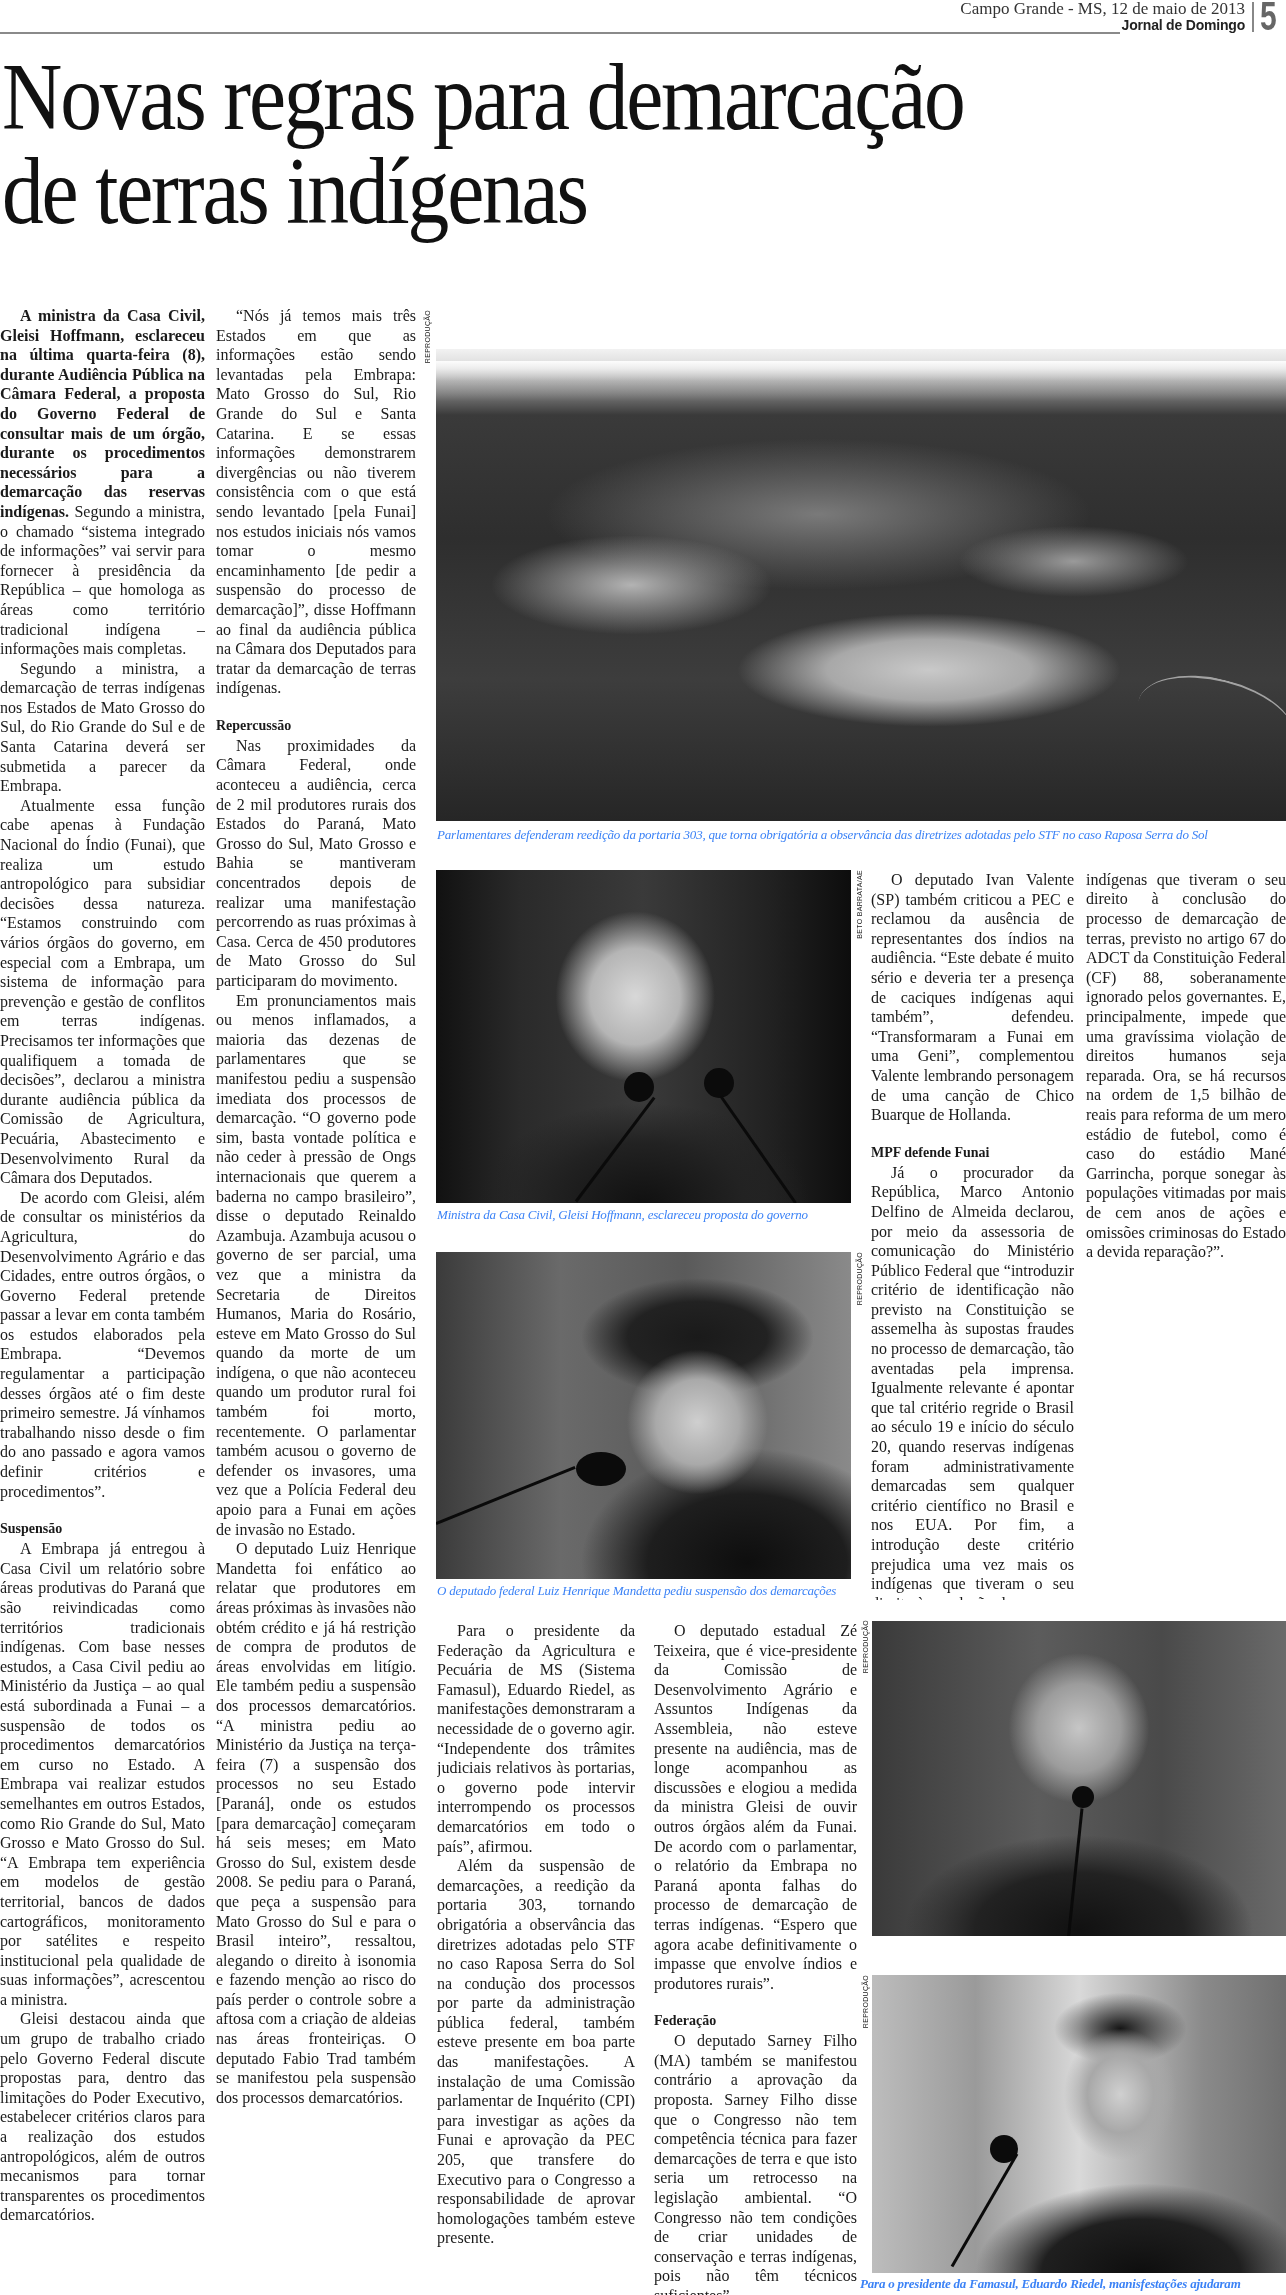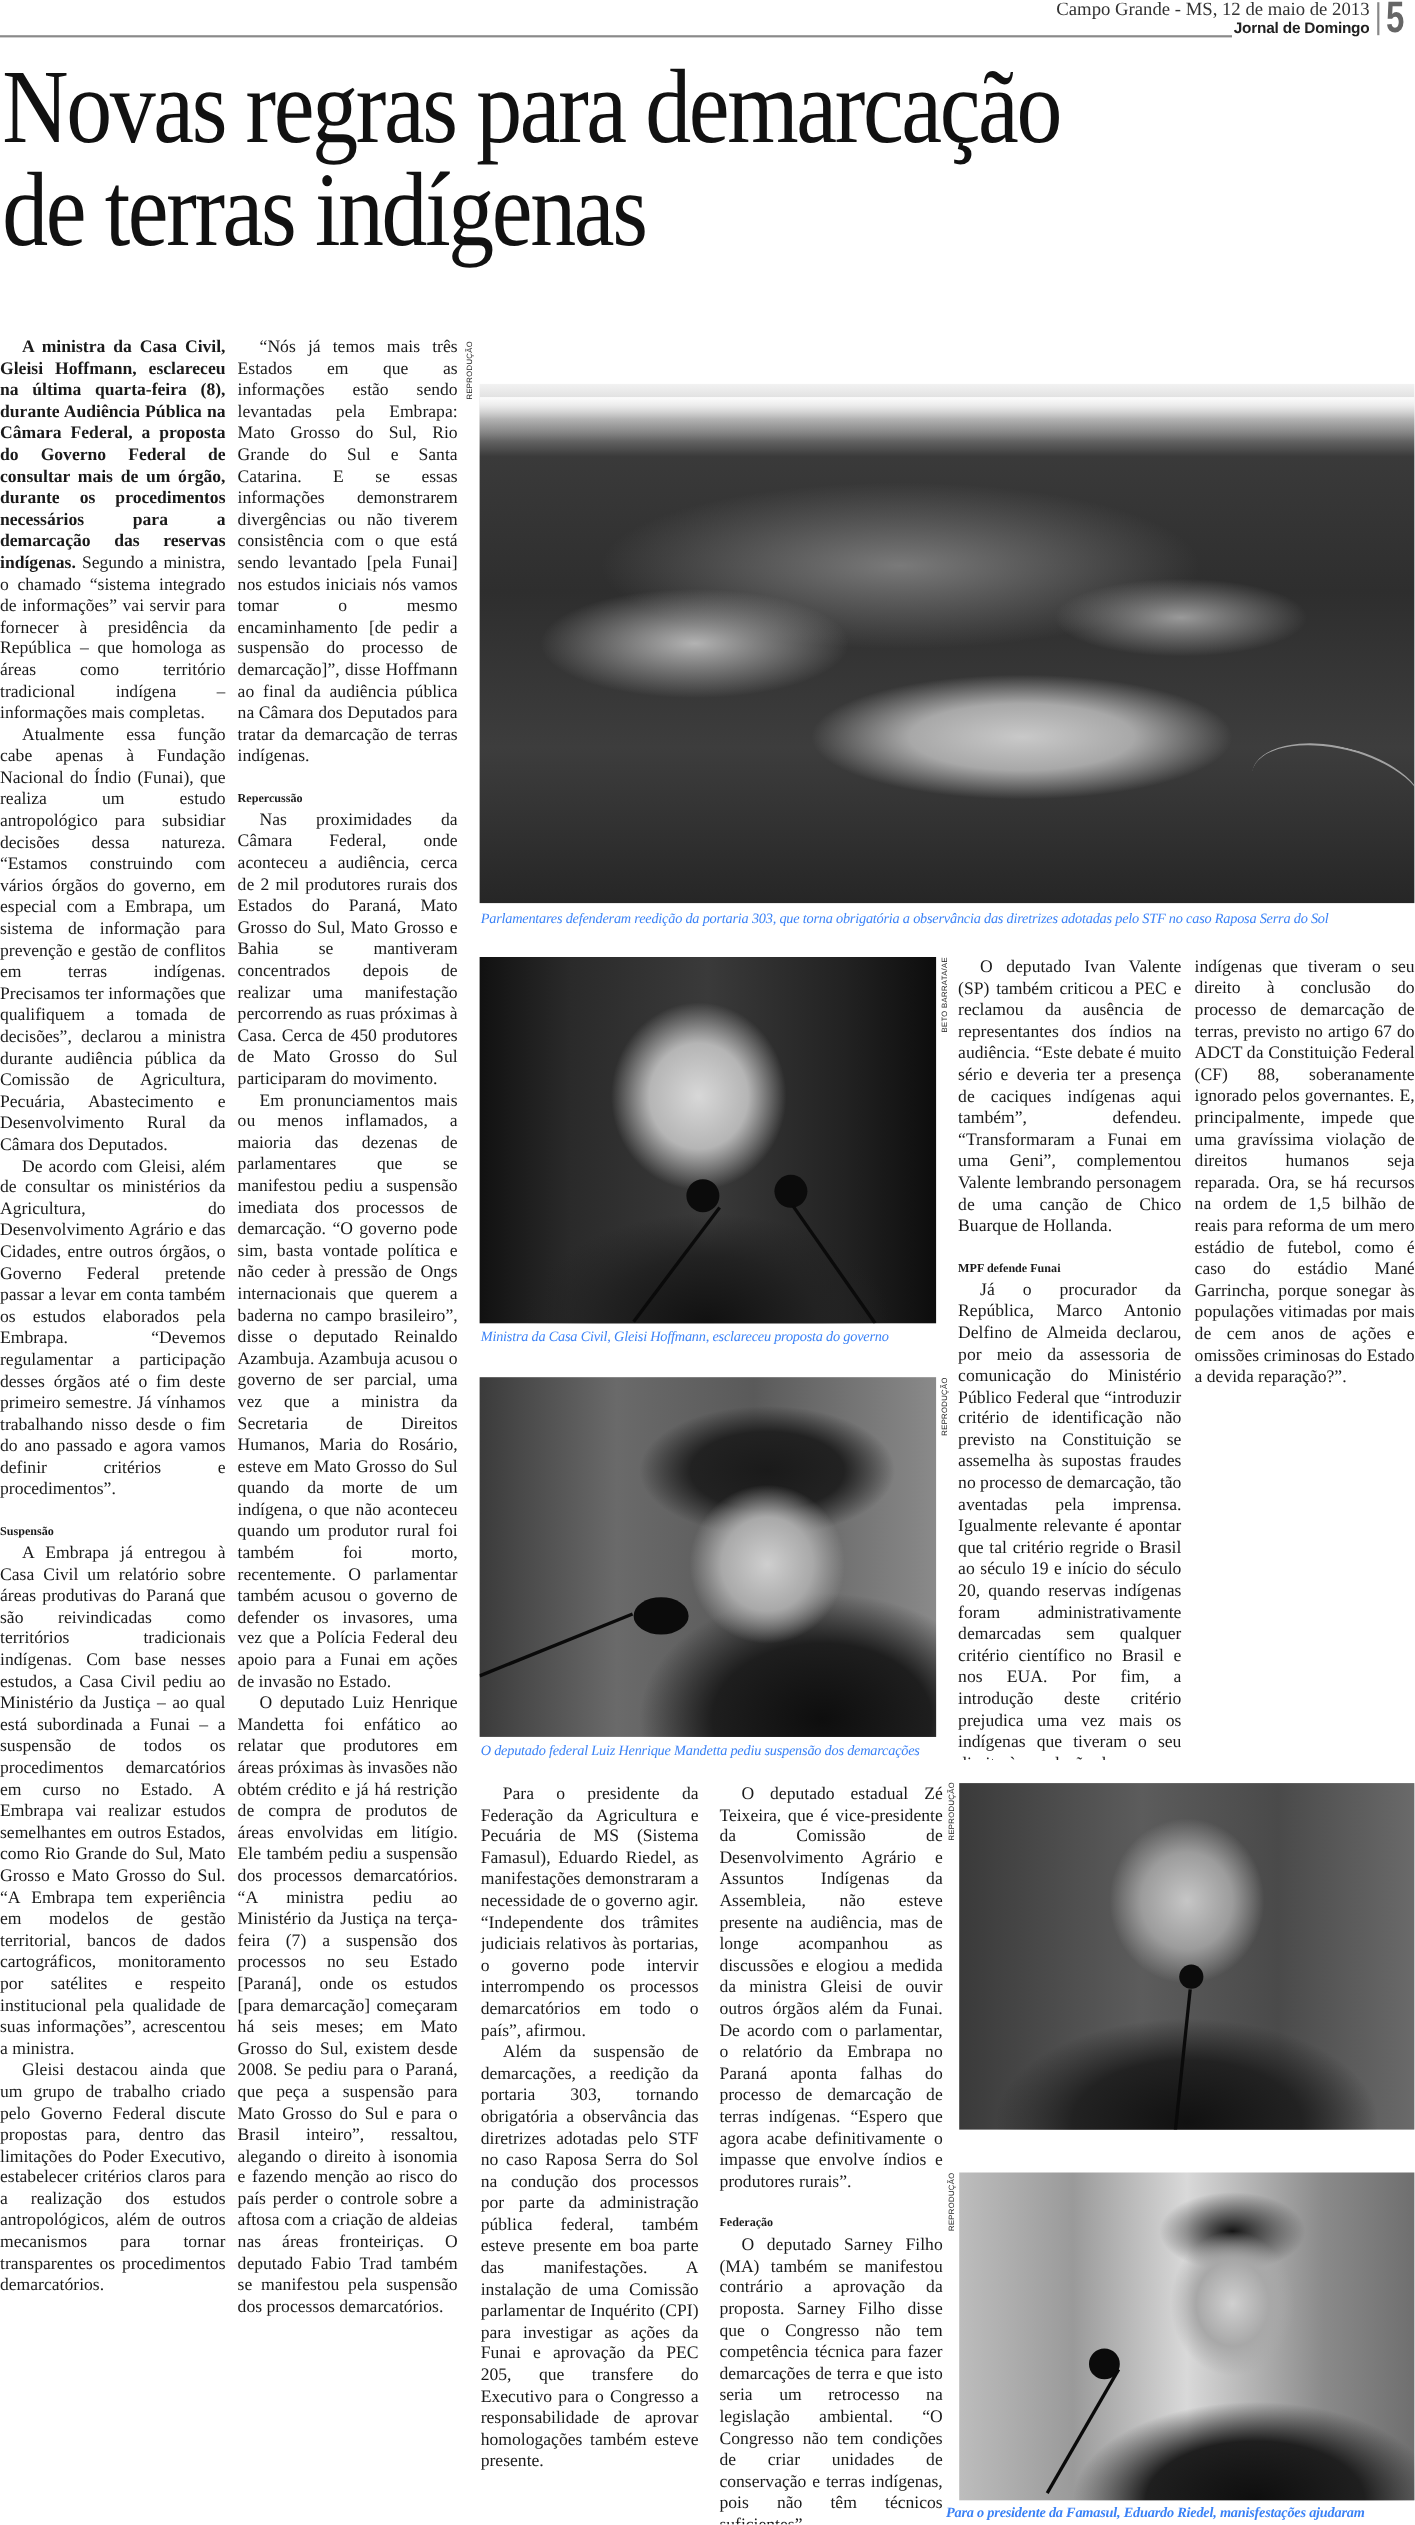--- a/index.html
+++ b/index.html
@@ -15,21 +15,21 @@
   
   .headline { position: absolute; left: 2px; top: 50px; width: 1290px; font-size: 96px; line-height: 94px; letter-spacing: -2.5px; font-weight: normal; margin: 0; transform: scaleX(0.87); transform-origin: left top; white-space: nowrap; }
   .headline span { display: block; }
 
   
   .col { position: absolute; font-size: 16px; line-height: 19.6px; text-align: justify; hyphens: manual; color: #1a1a1a; }
   .col p { margin: 0; text-indent: 20px; }
   .col p.noind { text-indent: 0; }
   .col p.lead { font-weight: bold; }
   .col p.lead .reg { font-weight: normal; }
-  .col h3 { margin: 4px 0 0 0; font-size: 11px; font-weight: bold; line-height: 20px; }
+  .col h3 { margin: 4px 0 0 0; font-size: 14px; font-weight: bold; line-height: 20px; }
   .gap { height: 14px; }
 
   
   .photo { position: absolute; overflow: hidden; background: #555; }
   .credit { position: absolute; font-family: "Liberation Sans", "DejaVu Sans", sans-serif; font-size: 7px; color: #222; writing-mode: vertical-rl; transform: rotate(180deg); letter-spacing: 0.3px; white-space: nowrap; }
   .caption { position: absolute; font-style: italic; font-size: 13px; color: #3b82f6; white-space: nowrap; letter-spacing: -0.2px; }
 
   .aerial { background:
       radial-gradient(ellipse 30% 16% at 58% 68%, #c9c9c9 0%, #a8a8a8 40%, rgba(120,120,120,0) 75%),
       radial-gradient(ellipse 22% 14% at 23% 50%, #b3b3b3 0%, rgba(110,110,110,0) 75%),
@@ -55,20 +55,21 @@
 <div class="hdr-vbar"></div>
 <div class="hdr-page">5</div>
 
 <h1 class="headline">
   <span>Novas regras para demarcação</span>
   <span>de terras indígenas</span>
 </h1>
 
 <div class="col" style="left:0; top:306px; width:205px; height:1990px; overflow:hidden;">
   <p class="lead"><span>A ministra da Casa Civil, Gleisi Hoffmann, esclareceu na última quarta-feira (8), durante Audiência Pública na Câmara Federal, a proposta do Governo Federal de consultar mais de um órgão, durante os procedimentos necessários para a demarcação das reservas indígenas.</span><span class="reg"> Segundo a ministra, o chamado “sistema integrado de informações” vai servir para fornecer à presidência da República – que homologa as áreas como território tradicional indígena – informações mais completas.</span></p>
+  <p>Segundo a ministra, a demarcação de terras indígenas nos Estados de Mato Grosso do Sul, do Rio Grande do Sul e de Santa Catarina deverá ser submetida a parecer da Embrapa.</p>
   <p>Atualmente essa função cabe apenas à Fundação Nacional do Índio (Funai), que realiza um estudo antropológico para subsidiar decisões dessa natureza. “Estamos construindo com vários órgãos do governo, em especial com a Embrapa, um sistema de informação para prevenção e gestão de conflitos em terras indígenas. Precisamos ter informações que qualifiquem a tomada de decisões”, declarou a ministra durante audiência pública da Comissão de Agricultura, Pecuária, Abastecimento e Desenvolvimento Rural da Câmara dos Deputados.</p>
   <p>De acordo com Gleisi, além de consultar os ministérios da Agricultura, do Desenvolvimento Agrário e das Cidades, entre outros órgãos, o Governo Federal pretende passar a levar em conta também os estudos elaborados pela Embrapa. “Devemos regulamentar a participação desses órgãos até o fim deste primeiro semestre. Já vínhamos trabalhando nisso desde o fim do ano passado e agora vamos definir critérios e procedimentos”.</p>
   <div class="gap"></div>
   <h3>Suspensão</h3>
   <p>A Embrapa já entregou à Casa Civil um relatório sobre áreas produtivas do Paraná que são reivindicadas como territórios tradicionais indígenas. Com base nesses estudos, a Casa Civil pediu ao Ministério da Justiça – ao qual está subordinada a Funai – a suspensão de todos os procedimentos demarcatórios em curso no Estado. A Embrapa vai realizar estudos semelhantes em outros Estados, como Rio Grande do Sul, Mato Grosso e Mato Grosso do Sul. “A Embrapa tem experiência em modelos de gestão territorial, bancos de dados cartográficos, monitoramento por satélites e respeito institucional pela qualidade de suas informações”, acrescentou a ministra.</p>
   <p>Gleisi destacou ainda que um grupo de trabalho criado pelo Governo Federal discute propostas para, dentro das limitações do Poder Executivo, estabelecer critérios claros para a realização dos estudos antropológicos, além de outros mecanismos para tornar transparentes os procedimentos demarcatórios.</p>
 </div>
 
 <div class="col" style="left:216px; top:306px; width:200px; height:1990px; overflow:hidden;">
   <p>“Nós já temos mais três Estados em que as informações estão sendo levantadas pela Embrapa: Mato Grosso do Sul, Rio Grande do Sul e Santa Catarina. E se essas informações demonstrarem divergências ou não tiverem consistência com o que está sendo levantado [pela Funai] nos estudos iniciais nós vamos tomar o mesmo encaminhamento [de pedir a suspensão do processo de demarcação]”, disse Hoffmann ao final da audiência pública na Câmara dos Deputados para tratar da demarcação de terras indígenas.</p>

